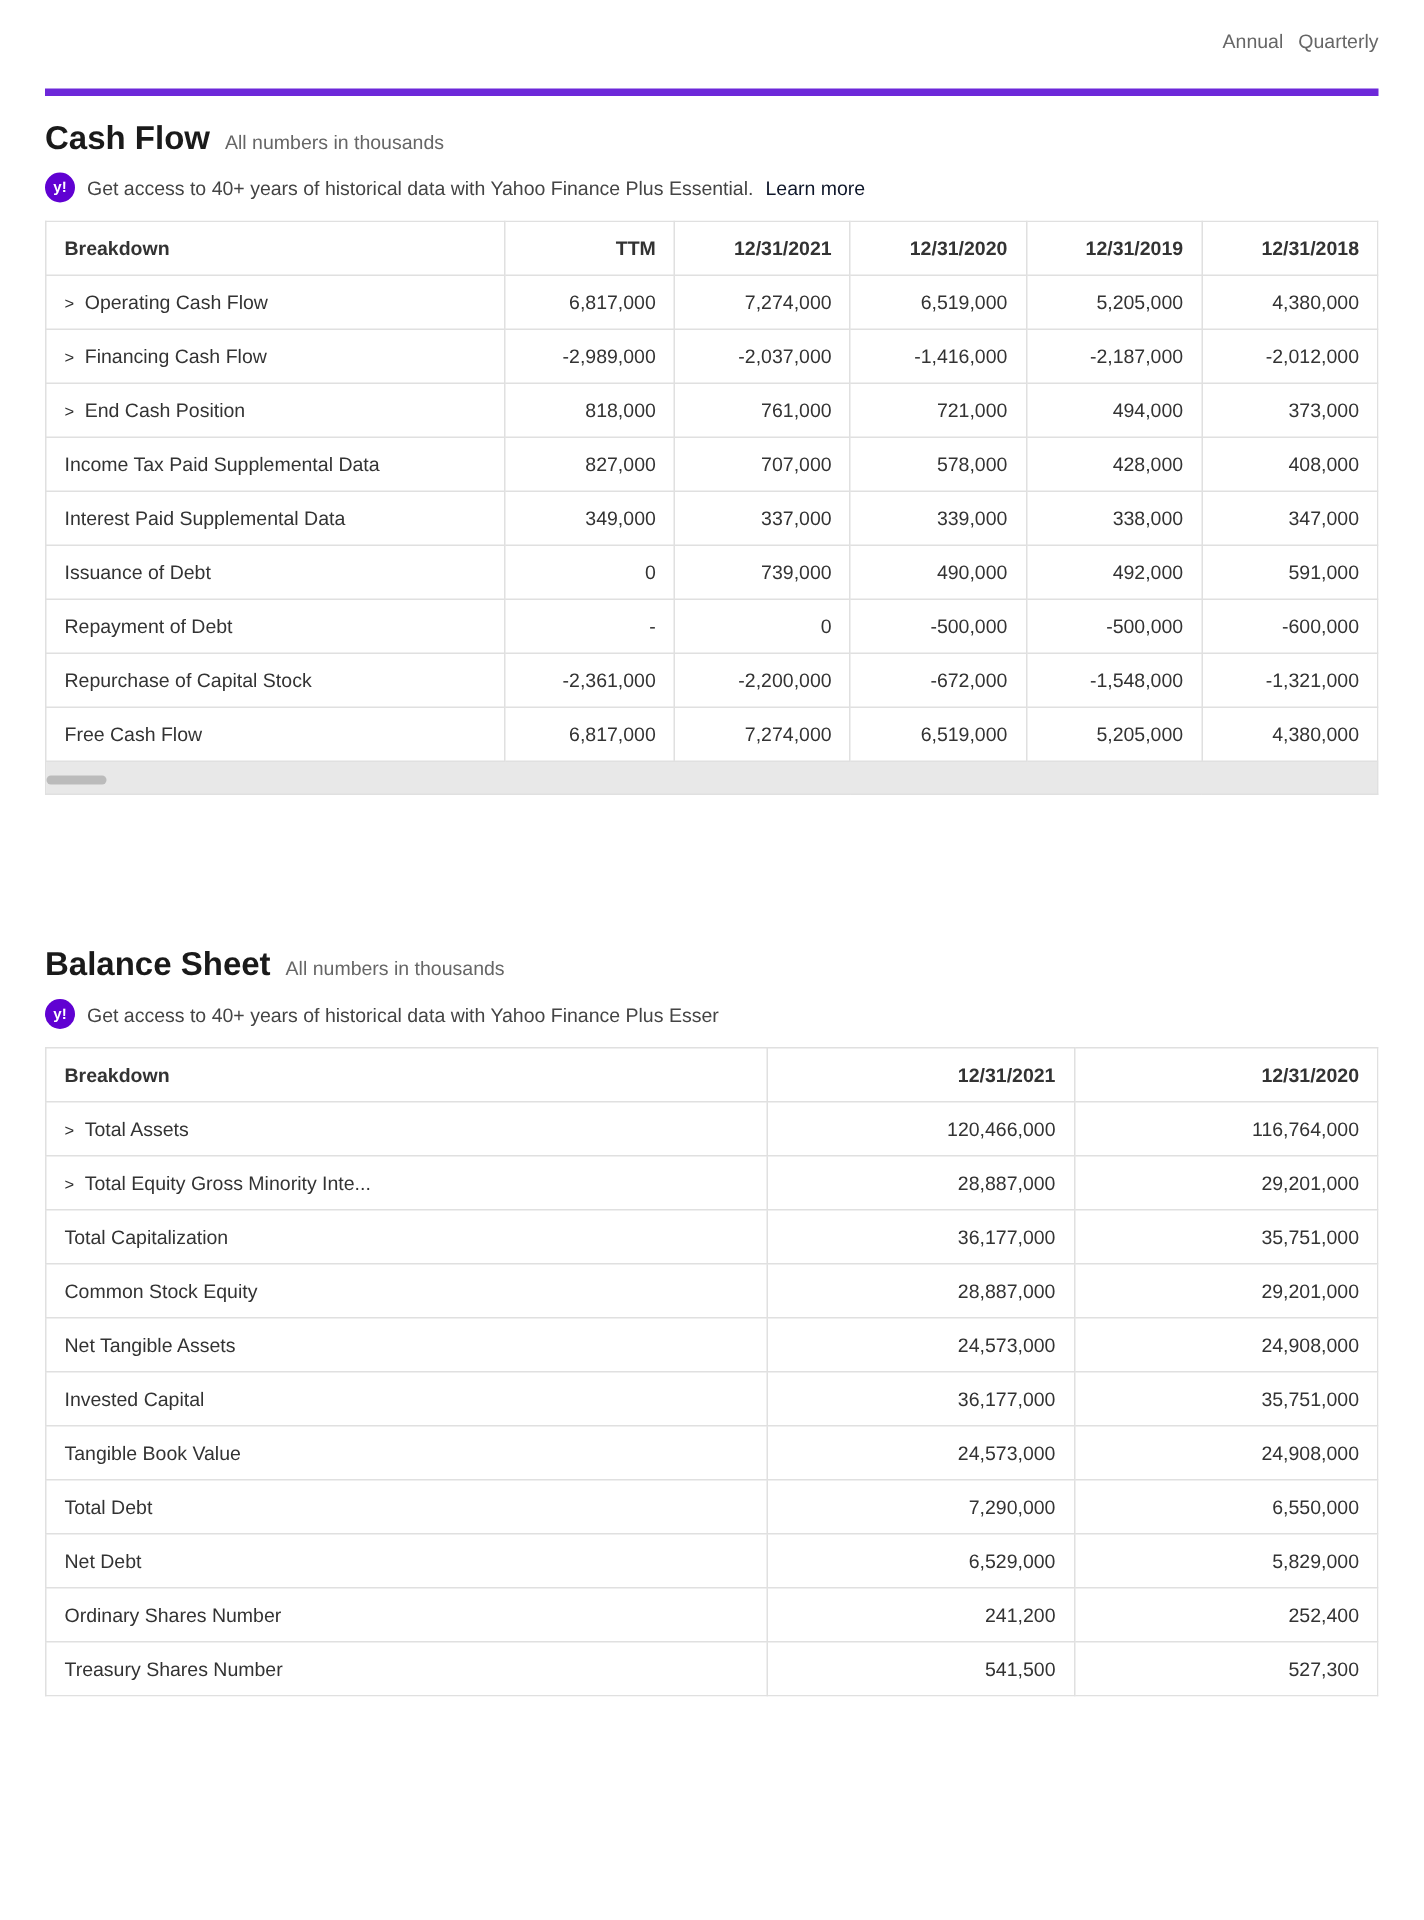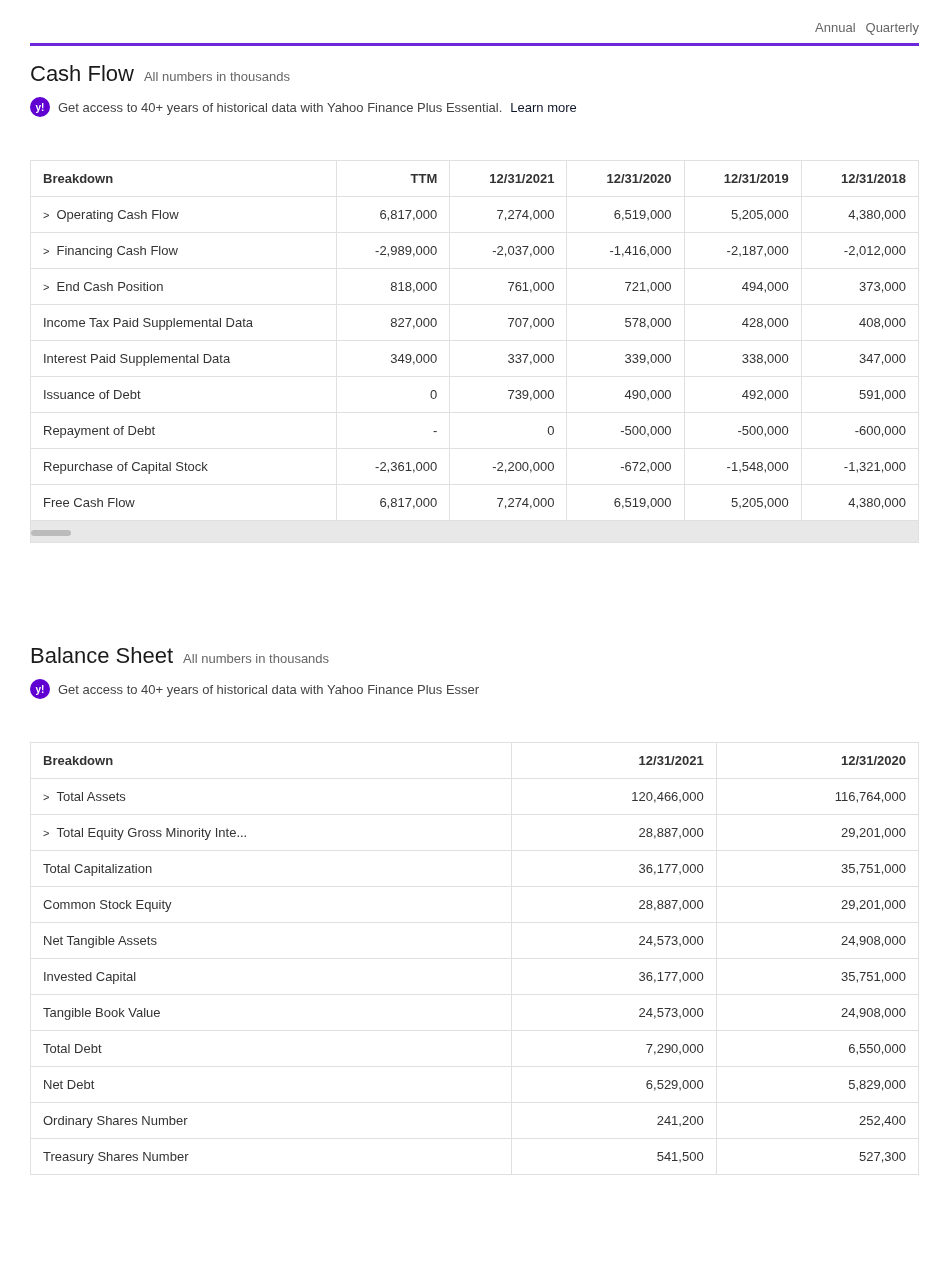--- a/index.html
+++ b/index.html
@@ -12,21 +12,21 @@
     }
 
     .section-header {
       display: flex;
       align-items: baseline;
       gap: 10px;
       margin-bottom: 10px;
     }
     .section-title {
       font-size: 22px;
-      font-weight: 400;
+      font-weight: 700;
       color: #1a1a1a;
     }
     .section-subtitle {
       font-size: 13px;
       color: #666;
     }
 
     .promo-bar {
       display: flex;
       align-items: center;
@@ -56,21 +56,20 @@
 
     .table-wrapper {
       overflow-x: auto;
       margin-bottom: 40px;
     }
 
     table {
       width: 100%;
       border-collapse: collapse;
       min-width: 700px;
-      margin-top: 31px;
     }
 
     thead tr {
       background: #f5f5f5;
     }
 
     th {
       padding: 10px 12px;
       text-align: right;
       font-weight: 700;
@@ -124,22 +123,22 @@
       height: 40px;
     }
 
     .top-bar {
       display: flex;
       justify-content: flex-end;
       gap: 10px;
       margin-bottom: 15px;
       font-size: 13px;
       color: #666;
-      border-bottom: 3px solid #6d28d9;
-      padding-bottom: 8px;
+      border-bottom: 5px solid #6d28d9;
+      padding-bottom: 24px;
     }
   </style>
 </head>
 <body>
 
 <div class="top-bar">
   <span>Annual</span>
   <span>Quarterly</span>
 </div>
 

